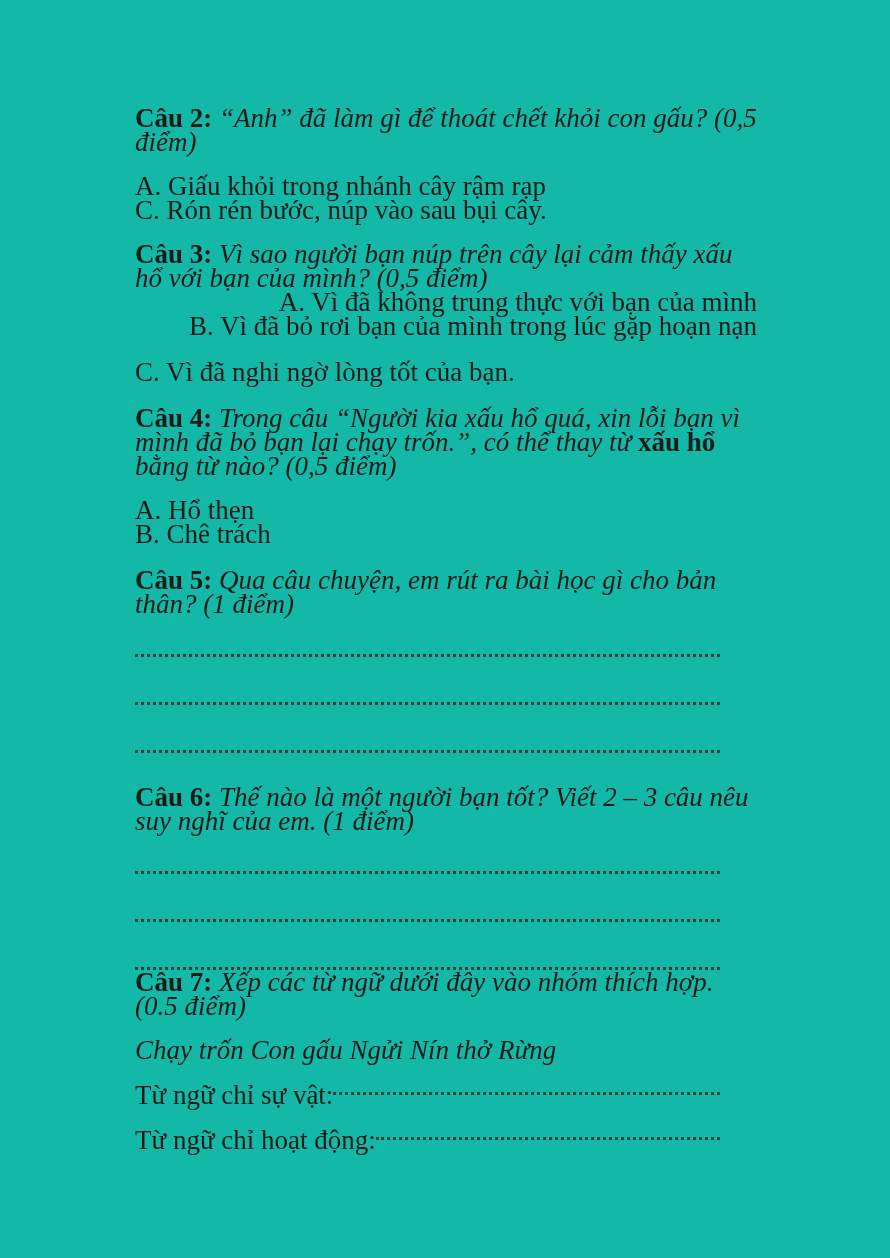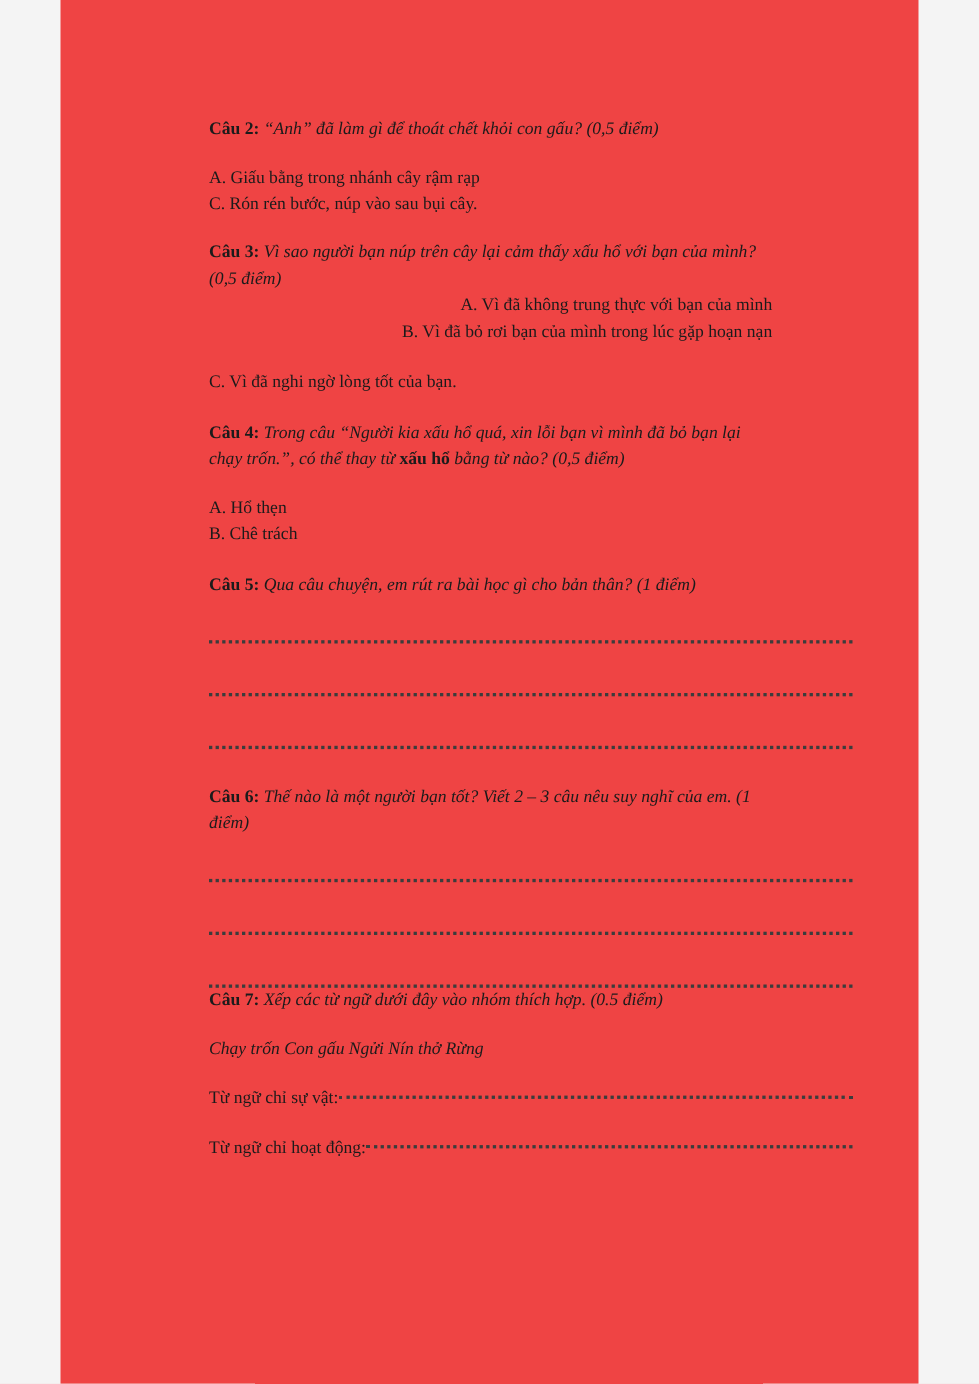--- a/index.html
+++ b/index.html
@@ -2,27 +2,27 @@
 <html lang="vi"><head>
 <meta charset="utf-8">
 <style>
   html, body {
     margin: 0;
     padding: 0;
     background: #f4f4f4;
   }
   .page {
     position: relative;
-    width: 780px;
+    width: 890px;
     height: 1258px;
     margin: 0 auto;
-    background: #ef4444;
+    background: #14b8a6;
     color: #1b1b1b;
     font-family: "Liberation Serif", "DejaVu Serif", serif;
-    font-size: 16px;
+    font-size: 27px;
     line-height: 24px;
     box-sizing: border-box;
     padding: 106px 133px 0 135px;
     overflow: hidden;
   }
   p { margin: 0; }
   .q-head { margin: 0; }
   .q-label {
     font-weight: bold;
     font-style: normal;
@@ -76,21 +76,21 @@
 </style>
 </head>
 <body>
 
 <div class="page">
 
   <section class="sec-q2">
     <p class="q-head"><span class="q-label">Câu 2:</span>
       <span class="q-prompt">“Anh” đã làm gì để thoát chết khỏi con gấu? (0,5 điểm)</span></p>
     <div class="options">
-      <p>A. Giấu bằng trong nhánh cây rậm rạp</p>
+      <p>A. Giấu khỏi trong nhánh cây rậm rạp</p>
       <p>C. Rón rén bước, núp vào sau bụi cây.</p>
     </div>
   </section>
 
   <section class="sec-q3">
     <p class="q-head"><span class="q-label">Câu 3:</span>
       <span class="q-prompt">Vì sao người bạn núp trên cây lại cảm thấy xấu hổ với bạn của mình? (0,5 điểm)</span></p>
     <div class="options q3-opts-ab" style="margin-top:0;text-align:right;">
       <p>A. Vì đã không trung thực với bạn của mình</p>
       <p>B. Vì đã bỏ rơi bạn của mình trong lúc gặp hoạn nạn</p>

